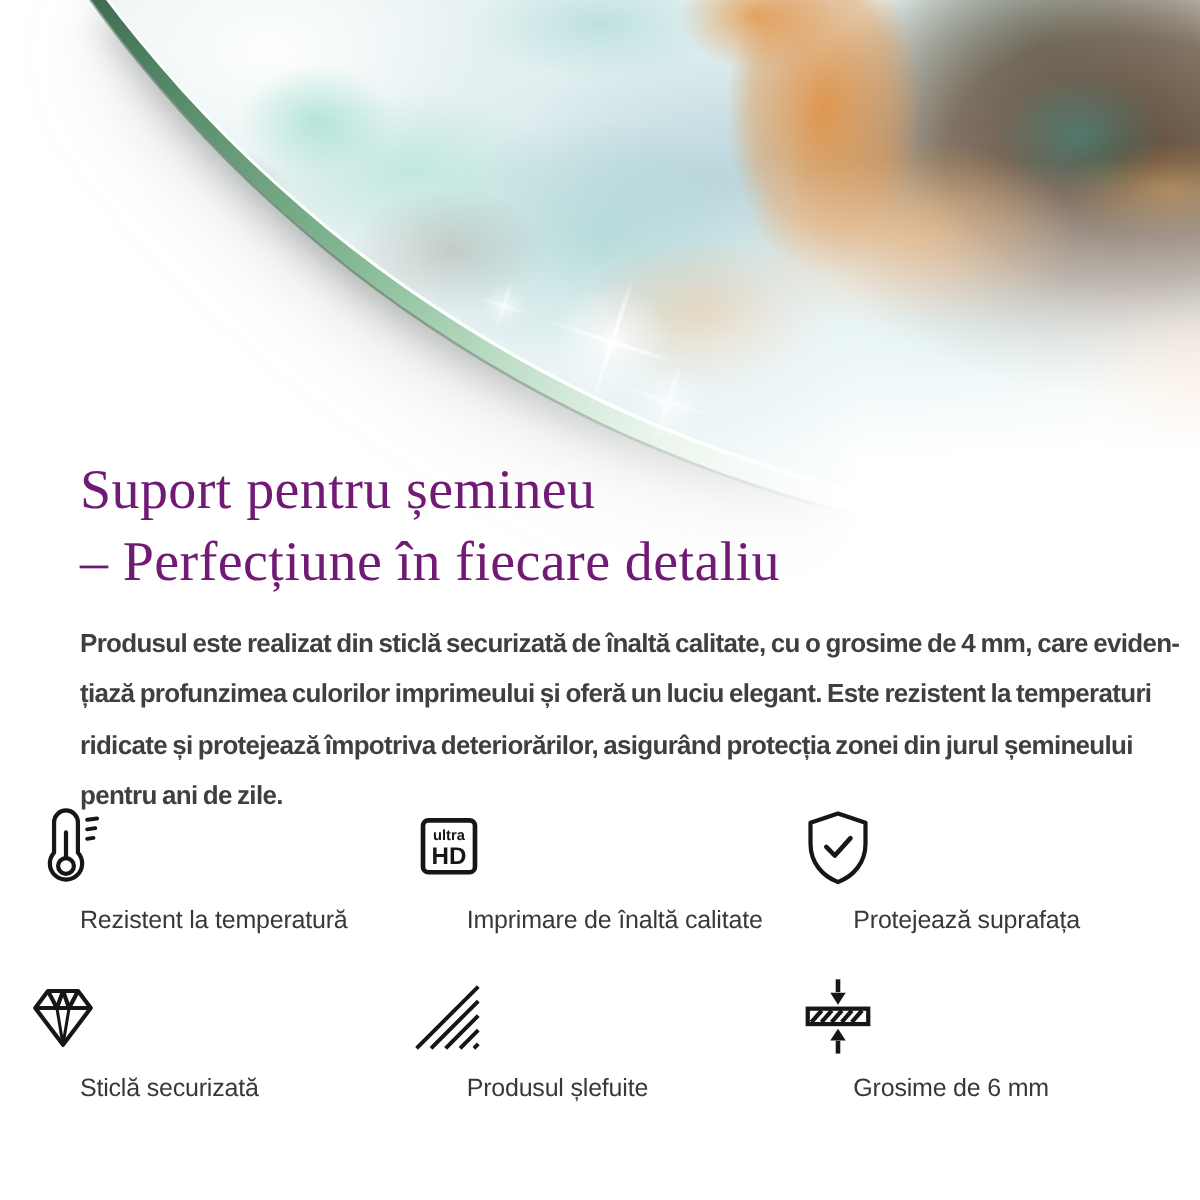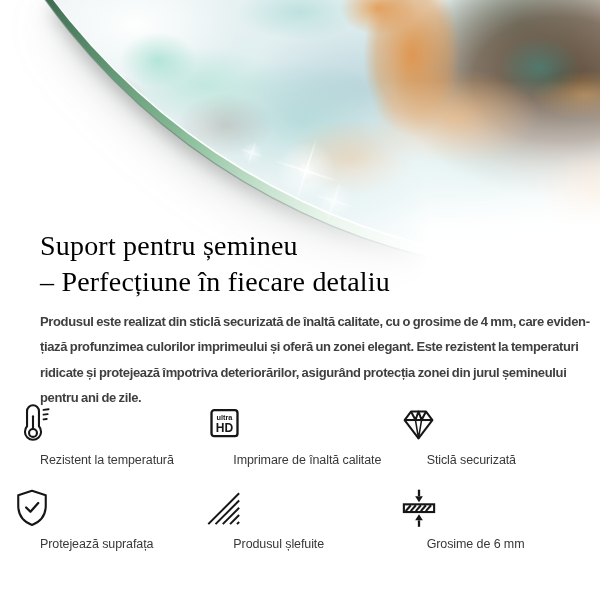--- a/index.html
+++ b/index.html
@@ -56,21 +56,21 @@
   .sparkle i{position:absolute;inset:0;display:block;
     background:radial-gradient(circle, rgba(255,255,255,0.95) 0%, rgba(255,255,255,0.5) 18%, rgba(255,255,255,0) 60%);}
   .sparkle .rh{position:absolute;left:0;top:50%;width:100%;height:2px;margin-top:-1px;
     background:linear-gradient(to right, rgba(255,255,255,0), #fff 50%, rgba(255,255,255,0));}
   .sparkle .rv{position:absolute;top:0;left:50%;width:2px;height:100%;margin-left:-1px;
     background:linear-gradient(to bottom, rgba(255,255,255,0), #fff 50%, rgba(255,255,255,0));}
 
   
   .heading{position:absolute;left:40px;top:228px;
     font-family:"Liberation Serif", serif;font-size:28px;line-height:36px;
-    font-weight:400;color:#000000;letter-spacing:0.2px;}
+    font-weight:400;color:#701a75;letter-spacing:0.2px;}
   .heading span{display:block;white-space:nowrap;}
   .desc{position:absolute;left:40px;top:309px;
     font-size:13px;line-height:25.4px;color:#3f3f3f;
     letter-spacing:-0.35px;word-spacing:-0.6px;font-weight:bold;}
   .desc span{display:block;white-space:nowrap;}
 
   
   .features{position:absolute;left:0;right:0;top:402px;
     display:grid;grid-template-columns:repeat(3,1fr);row-gap:18px;padding:0 10px;}
   .feature{display:flex;flex-direction:column;align-items:flex-start;}
@@ -108,21 +108,21 @@
     </div>
 </div>
 
 <h1 class="heading" style="margin:0;font-weight:400;">
   <span>Suport pentru șemineu</span>
   <span>– Perfecțiune în fiecare detaliu</span>
 </h1>
 
 <p class="desc" style="margin:0;">
   <span>Produsul este realizat din sticlă securizată de înaltă calitate, cu o grosime de 4 mm, care eviden-</span>
-  <span>țiază profunzimea culorilor imprimeului și oferă un zonei elegant. Este rezistent la temperaturi</span>
+  <span>țiază profunzimea culorilor imprimeului și oferă un luciu elegant. Este rezistent la temperaturi</span>
   <span>ridicate și protejează împotriva deteriorărilor, asigurând protecția zonei din jurul șemineului</span>
   <span>pentru ani de zile.</span>
 </p>
 
 <div class="features">
 
   <div class="feature">
     <div class="icon-box">
       <svg class="icn" width="46" height="44" viewBox="0 0 48 48" stroke-linecap="round" stroke-linejoin="round">
         <path d="M17.5 10 A6.5 6.5 0 0 1 30.5 10 L30.5 26.5 A8.8 8.8 0 1 1 17.5 26.5 Z"></path>
@@ -142,38 +142,38 @@
         <rect x="9.5" y="8" width="29" height="29" rx="3" stroke-width="2.6"></rect>
         <text x="24" y="18.8" font-size="8.2" font-weight="700" text-anchor="middle">ultra</text>
         <text x="24" y="32.6" font-size="13.5" font-weight="700" text-anchor="middle">HD</text>
       </svg>
     </div>
     <div class="feature-label">Imprimare de înaltă calitate</div>
   </div>
 
   <div class="feature">
     <div class="icon-box">
+      <svg class="icn" width="44" height="44" viewBox="0 0 48 48" stroke-linecap="round" stroke-linejoin="round">
+        <path d="M24 5.2 L39 10.2 L39 21.5 C39 32 32.6 39.2 24 42.6 C15.4 39.2 9 32 9 21.5 L9 10.2 Z"></path>
+        <path d="M17.6 23.4 L22.3 28.1 L30.8 18.6" stroke-width="2.5"></path>
+      </svg>
+    </div>
+    <div class="feature-label">Protejează suprafața</div>
+  </div>
+
+  <div class="feature">
+    <div class="icon-box">
       <svg class="icn" width="43" height="43" viewBox="0 0 48 48" stroke-width="2.1" stroke-linejoin="round">
         <path d="M15.6 9.5 L32.4 9.5 L39.5 19 L24 39.5 L8.5 19 Z"></path>
         <line x1="8.5" y1="19" x2="39.5" y2="19"></line>
         <path d="M15.6 9.5 L20.6 19 L24 9.5 L27.4 19 L32.4 9.5"></path>
         <path d="M20.6 19 L24 39.5 M27.4 19 L24 39.5" stroke-width="1.7"></path>
       </svg>
     </div>
     <div class="feature-label">Sticlă securizată</div>
-  </div>
-
-  <div class="feature">
-    <div class="icon-box">
-      <svg class="icn" width="44" height="44" viewBox="0 0 48 48" stroke-linecap="round" stroke-linejoin="round">
-        <path d="M24 5.2 L39 10.2 L39 21.5 C39 32 32.6 39.2 24 42.6 C15.4 39.2 9 32 9 21.5 L9 10.2 Z"></path>
-        <path d="M17.6 23.4 L22.3 28.1 L30.8 18.6" stroke-width="2.5"></path>
-      </svg>
-    </div>
-    <div class="feature-label">Protejează suprafața</div>
   </div>
 
   <div class="feature">
     <div class="icon-box">
       <svg class="icn" width="41" height="41" viewBox="0 0 48 48" stroke-width="3.5" stroke-linecap="square">
         <line x1="7" y1="41.5" x2="41.5" y2="7"></line>
         <line x1="15.5" y1="41.5" x2="41.5" y2="15.5"></line>
         <line x1="24" y1="41.5" x2="41.5" y2="24"></line>
         <line x1="32.5" y1="41.5" x2="41.5" y2="32.5"></line>
         <line x1="40.6" y1="41.5" x2="41.5" y2="40.6"></line>

